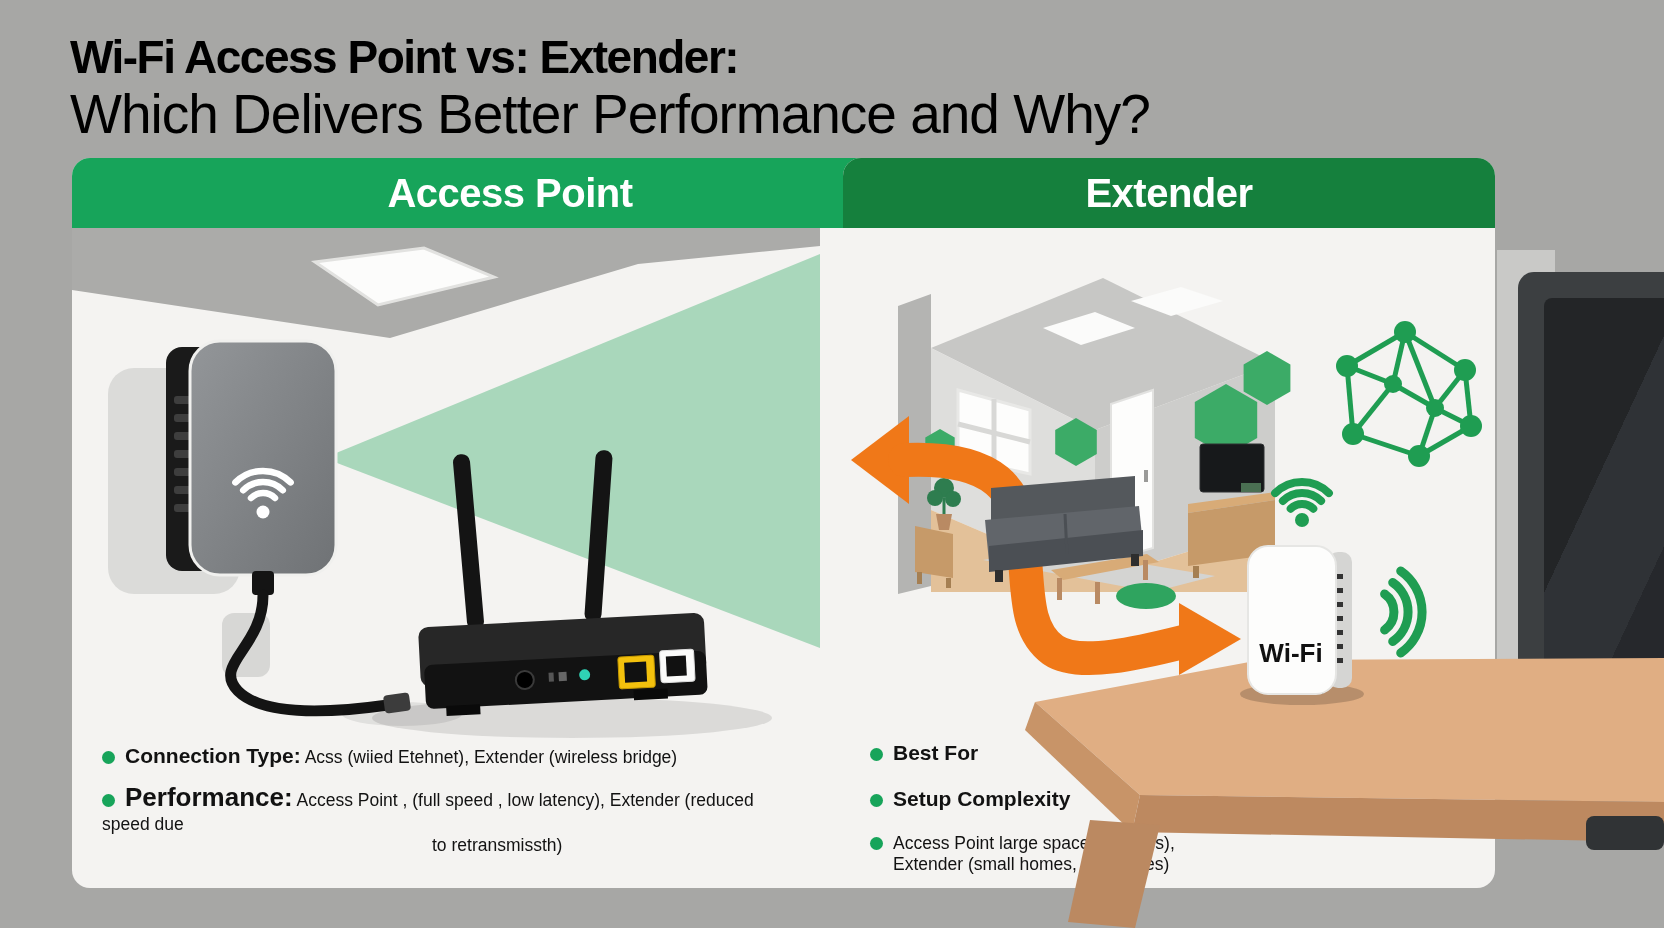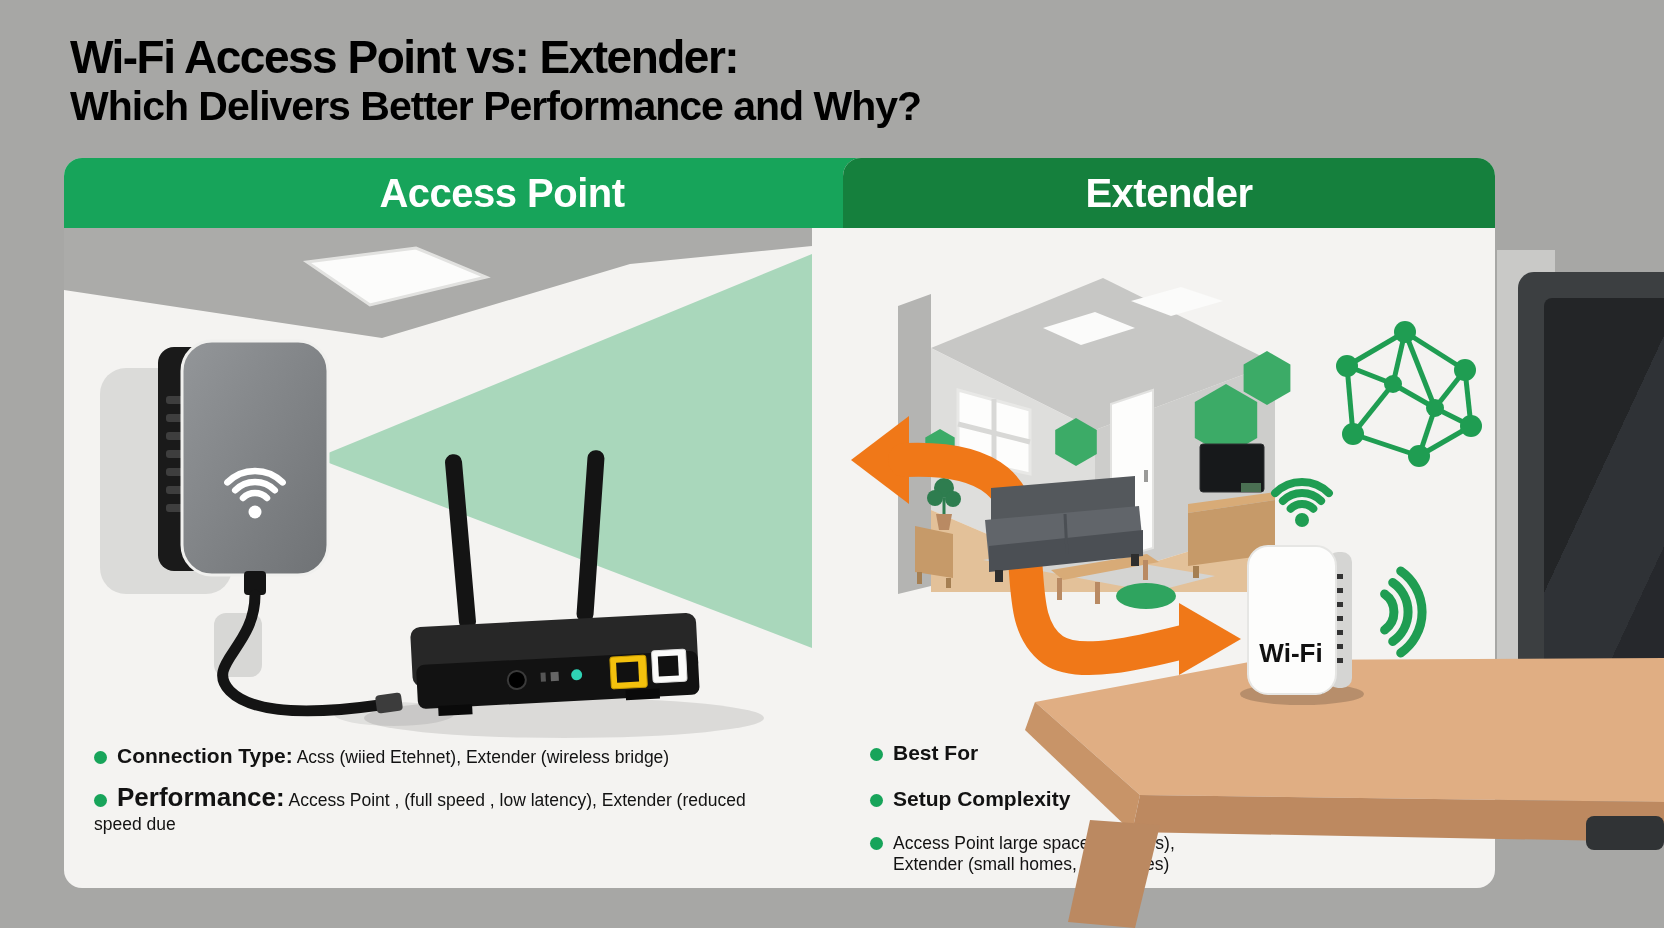--- a/index.html
+++ b/index.html
@@ -1,24 +1,24 @@
 <!DOCTYPE html>
 <html><head>
 <meta charset="utf-8">
 <style>
   * { margin:0; padding:0; box-sizing:border-box; }
   html,body { width:1664px; height:928px; }
   body { background:#a7a7a5; font-family:"Liberation Sans", sans-serif; position:relative; overflow:hidden; }
 
   .title { position:absolute; left:70px; top:32px; color:#000000; }
   .title .l1 { font-size:46px; font-weight:800; letter-spacing:-1.5px; line-height:1.1; }
-  .title .l2 { font-size:41px; font-weight:700; letter-spacing:-1px; line-height:1.15; }
+  .title .l2 { font-size:55px; font-weight:400; letter-spacing:-1px; line-height:1.15; }
 
   .panel { position:absolute; top:158px; height:730px; background:#f4f3f1; border-radius:18px; overflow:hidden; }
-  .panel.left  { left:64px;  width:876px; }
+  .panel.left  { left:72px;  width:876px; }
   .panel.right { left:843px; width:652px; }
   .panel-header { height:70px; display:flex; align-items:center; justify-content:center;
                   color:#ffffff; font-size:40px; font-weight:800; letter-spacing:-0.5px; }
   .panel.left  .panel-header { background:#17a45a; }
   .panel.right .panel-header { background:#15803d; }
 
   .scene { position:absolute; left:0; top:0; }
 
   .bullet { position:absolute; color:#121212; font-size:17.5px; line-height:1.22; }
   .bullet .dot { display:inline-block; width:13px; height:13px; border-radius:50%;
@@ -114,21 +114,21 @@
         <rect x="594" y="504" width="20" height="20" fill="#111111"></rect>
       </g>
       <rect x="312" y="536" width="26" height="18" rx="4" fill="#3c3c3c" transform="rotate(-8 325 545)"></rect>
     </g>
   </svg>
 
   <div class="bullet" style="left:30px; top:585px; width:695px;">
     <span class="dot"></span><span class="lbl big">Connection Type:</span><span class="t"> Acss (wiied Etehnet), Extender (wireless bridge)</span>
   </div>
   <div class="bullet" style="left:30px; top:624px; width:700px;">
-    <span class="dot"></span><span class="lbl">Performance:</span><span class="t"> Access Point , (full speed , low latency), Extender (reduced speed due</span>
+    <span class="dot"></span><span class="lbl">Performance:</span><span class="t"> Access Point , (full speed , low latency), Extender (reduced speed due</span><span class="t2 center">to retransmissth)</span>
   </div>
 </div>
 
 <div class="panel right">
   <div class="panel-header">Extender</div>
 
   <svg class="scene" width="652" height="730" viewBox="0 0 652 730">
 
     <g>
       <polygon points="55,148 88,136 88,428 55,436" fill="#b4b4b2"></polygon>

